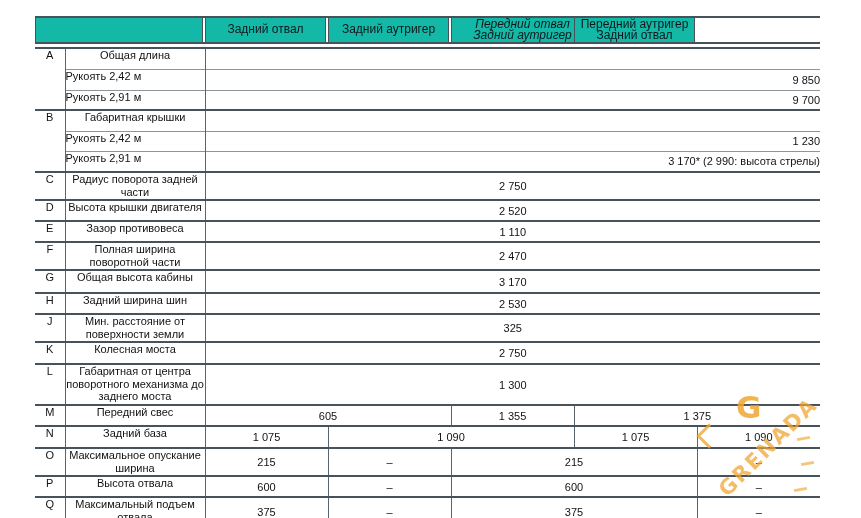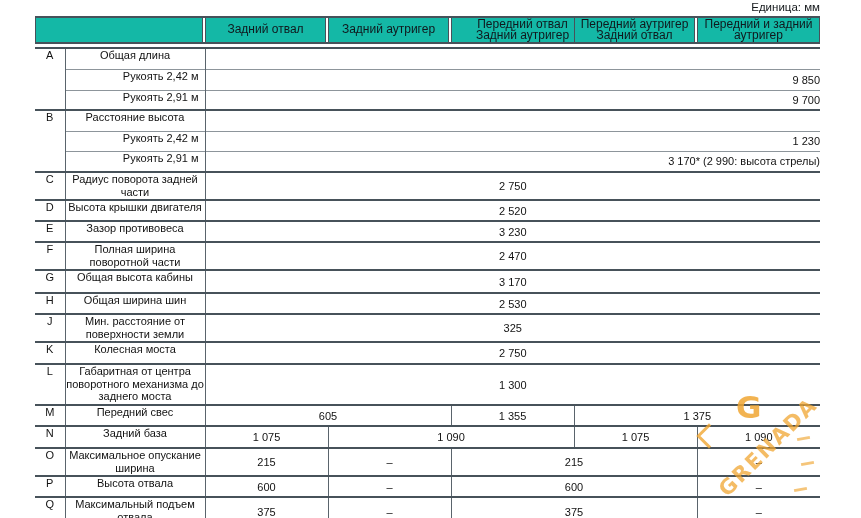--- a/index.html
+++ b/index.html
@@ -12,31 +12,31 @@
   
   .hdr{position:absolute;left:35px;top:16px;width:785px;height:24px;
        border-top:2px solid #47525a;border-bottom:2px solid #47525a;}
   .hbox{position:absolute;top:0;height:24px;background:#14b8a6;
         border-left:1px solid #47525a;border-right:1px solid #47525a;
         display:flex;align-items:center;justify-content:center;text-align:center;
         font-size:12px;line-height:11.5px;white-space:pre-line;color:#10181d;box-sizing:border-box;}
   .hb0{left:0;width:168px;}
   .hb1{left:170px;width:121px;}
   .hb2{left:293px;width:121px;}
-  .hb3{left:416px;width:143px;}
+  .hb3{left:416px;width:143px;font-style:italic;}
   .hb4{left:539px;width:121px;}
   .hb5{left:662px;width:123px;}
   
   table.spec{position:absolute;left:35px;top:47px;width:785px;border-collapse:collapse;table-layout:fixed;}
   table.spec td{padding:0;font-size:11px;color:#121212;}
   td.letter{text-align:center;vertical-align:top;padding-top:4px;font-size:11.5px;
             border-right:1px solid #5a646c;}
   td.label{vertical-align:top;text-align:center;padding:4px 6px 1px 7px;line-height:12.5px;
            font-size:11.5px;border-right:1px solid #5a646c;}
-  td.label.right{text-align:right;padding-right:6px;}
+  td.label.right{text-align:left;padding-right:6px;}
   td.value{text-align:center;vertical-align:middle;}
   td.value + td.value{border-left:1px solid #5a646c;}
   tr.group td{border-top:2px solid #47525a;}
   tr.sub td{border-top:1px solid #8d959b;text-align:right;}
   
   .wm{position:absolute;left:0;top:0;width:861px;height:518px;pointer-events:none;}
   .wm-g{position:absolute;left:736px;top:389px;font-size:31px;font-weight:bold;
         color:rgba(240,166,50,.85);font-family:"DejaVu Sans",sans-serif;}
   .wm-chevron{position:absolute;left:700px;top:427px;width:15px;height:15px;
         border-left:3px solid rgba(240,166,50,.8);border-bottom:3px solid rgba(240,166,50,.8);
@@ -47,32 +47,29 @@
   .wm-dash{position:absolute;width:13px;height:3px;background:rgba(240,166,50,.65);transform:rotate(-10deg);}
   .wd1{left:797px;top:437px;}
   .wd2{left:801px;top:462px;}
   .wd3{left:794px;top:488px;}
 </style>
 </head>
 <body>
 
 <div id="canvas">
 
-  <div class="unit">Единица: мм</div>
 
   <div class="hdr">
     <div class="hbox hb0"></div>
     <div class="hbox hb1">Задний отвал</div>
     <div class="hbox hb2">Задний аутригер</div>
     <div class="hbox hb3">Передний отвал
 Задний аутригер</div>
     <div class="hbox hb4">Передний аутригер
 Задний отвал</div>
-    <div class="hbox hb5">Передний и задний
-аутригер</div>
   </div>
 
   <table class="spec">
     <colgroup>
       <col style="width:30px">
         <col style="width:140px">
       <col style="width:123px">
         <col style="width:123px">
         <col style="width:123px">
       <col style="width:123px">
@@ -87,21 +84,21 @@
         <tr class="sub" style="height: 21px;">
           <td class="label right">Рукоять 2,42 м</td>
           <td class="value" colspan="5">9 850</td>
         </tr>
         <tr class="sub" style="height: 20px;">
           <td class="label right">Рукоять 2,91 м</td>
           <td class="value" colspan="5">9 700</td>
         </tr>
         <tr class="group" style="height: 21px;">
           <td class="letter" rowspan="3">B</td>
-          <td class="label">Расстояние высота</td>
+          <td class="label">Габаритная крышки</td>
           <td class="value" colspan="5"></td>
         </tr>
         <tr class="sub" style="height: 20px;">
           <td class="label right">Рукоять 2,42 м</td>
           <td class="value" colspan="5">1 230</td>
         </tr>
         <tr class="sub" style="height: 21px;">
           <td class="label right">Рукоять 2,91 м</td>
           <td class="value" colspan="5">3 170* (2 990: высота стрелы)</td>
         </tr>
@@ -111,35 +108,35 @@
           <td class="value" colspan="5">2 750</td>
         </tr>
         <tr class="group" style="height: 21px;">
           <td class="letter" rowspan="1">D</td>
           <td class="label">Высота крышки двигателя</td>
           <td class="value" colspan="5">2 520</td>
         </tr>
         <tr class="group" style="height: 21px;">
           <td class="letter" rowspan="1">E</td>
           <td class="label">Зазор противовеса</td>
-          <td class="value" colspan="5">3 230</td>
+          <td class="value" colspan="5">1 110</td>
         </tr>
         <tr class="group" style="height: 28px;">
           <td class="letter" rowspan="1">F</td>
           <td class="label">Полная ширина поворотной части</td>
           <td class="value" colspan="5">2 470</td>
         </tr>
         <tr class="group" style="height: 23px;">
           <td class="letter" rowspan="1">G</td>
           <td class="label">Общая высота кабины</td>
           <td class="value" colspan="5">3 170</td>
         </tr>
         <tr class="group" style="height: 21px;">
           <td class="letter" rowspan="1">H</td>
-          <td class="label">Общая ширина шин</td>
+          <td class="label">Задний ширина шин</td>
           <td class="value" colspan="5">2 530</td>
         </tr>
         <tr class="group" style="height: 28px;">
           <td class="letter" rowspan="1">J</td>
           <td class="label">Мин. расстояние от поверхности земли</td>
           <td class="value" colspan="5">325</td>
         </tr>
         <tr class="group" style="height: 22px;">
           <td class="letter" rowspan="1">K</td>
           <td class="label">Колесная моста</td>

